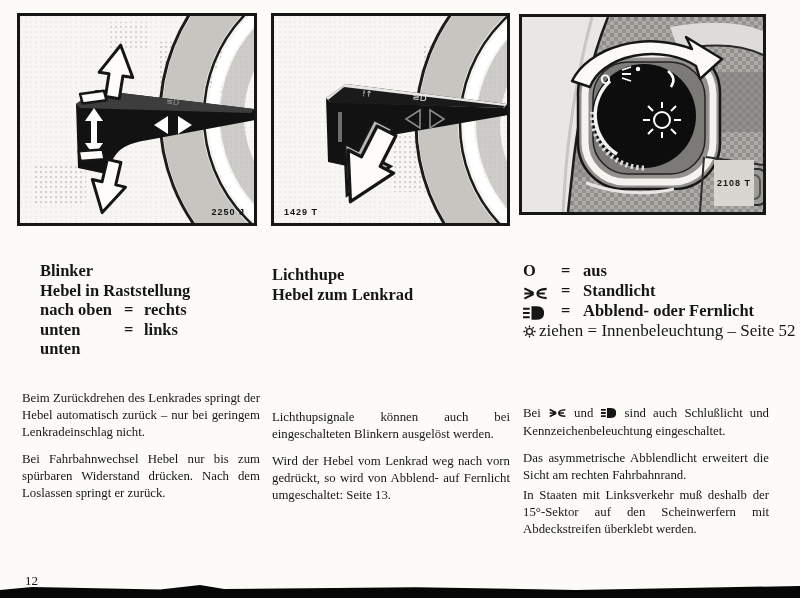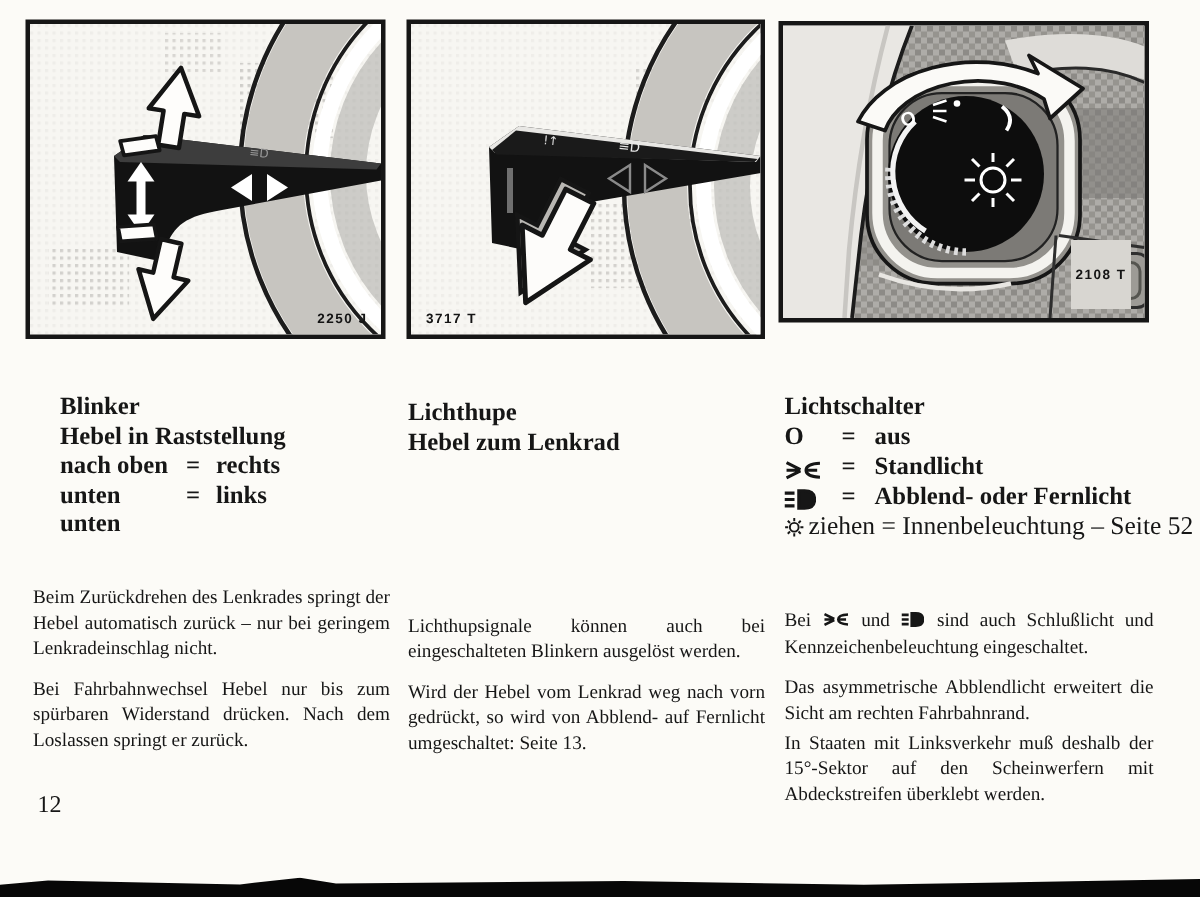--- a/index.html
+++ b/index.html
@@ -37,21 +37,21 @@
   .note-line{font-weight:normal;font-size:17px;line-height:16px;margin-top:2px;white-space:nowrap;}
   .note-line .icon-wrap{display:inline-block;vertical-align:-2px;margin-right:3px;}
   .body{position:absolute;font-size:12.8px;line-height:17px;text-align:justify;}
   #body1{left:22px;top:390px;width:238px;}
   #body2{left:272px;top:409px;width:238px;}
   #body3{left:523px;top:405px;width:246px;}
   .body p{margin:0 0 10px 0;}
   #body3 p.tight{margin-bottom:3px;}
   .inline-sym{display:inline-block;vertical-align:-1px;margin:0 1px;}
   
-  #page-number{position:absolute;left:25px;top:528px;font-size:16px;}
+  #page-number{position:absolute;left:25px;top:573px;font-size:13px;}
   #scan-edge{
     position:absolute;left:0;bottom:0;width:800px;height:14px;background:#070707;
     clip-path:polygon(0% 42%,4% 22%,20% 40%,25% 8%,28% 36%,52% 24%,72% 42%,100% 14%,100% 100%,0% 100%);
   }
 </style>
 </head>
 <body>
 
 <div class="fig" id="fig1">
   <svg viewBox="0 0 234 207" preserveAspectRatio="none">
@@ -136,21 +136,21 @@
       <path d="M66,96 L66,126" stroke="#6f6f6f" stroke-width="4"></path>
     </g>
 
     <g>
       <g transform="translate(88,163) rotate(207) scale(1.5)">
         <path d="M-7,36 L-7,13 L-17,13 L0,-17 L17,13 L7,13 L7,36 Z" transform="translate(4,3)" fill="#b9b7b3" stroke="#151515" stroke-width="2"></path>
         <path d="M-7,36 L-7,13 L-17,13 L0,-17 L17,13 L7,13 L7,36 Z" fill="#fdfcfa" stroke="#151515" stroke-width="2.2" stroke-linejoin="round"></path>
       </g>
     </g>
   </svg>
-  <span class="fig-caption">3717 T</span>
+  <span class="fig-caption">1429 T</span>
 </div>
 
 <div class="fig" id="fig3">
   <svg viewBox="0 0 241 195" preserveAspectRatio="none">
     <defs>
       <pattern id="ht3" width="8" height="8" patternUnits="userSpaceOnUse">
         <rect width="8" height="8" fill="#aeaca8"></rect>
         <rect width="4" height="4" fill="#8d8b87"></rect>
         <rect x="4" y="4" width="4" height="4" fill="#96948f"></rect>
       </pattern>
@@ -220,21 +220,20 @@
     <span>links</span>
   </div>
 </div>
 
 <div class="headblock" id="head2">
   <div>Lichthupe</div>
   <div>Hebel zum Lenkrad</div>
 </div>
 
 <div class="headblock" id="head3">
-  <div>Lichtschalter</div>
   <div class="legend-row">
     <span class="legend-sym">O</span>
     <span class="legend-eq">=</span>
     <span>aus</span>
   </div>
   <div class="legend-row">
     <span class="legend-sym"><span class="icon-wrap"><svg width="25" height="13" viewBox="0 0 26 14">
             <g stroke="#161616" stroke-width="2.2" fill="none">
               <path d="M1,1.5 L11,6.5 M1,7 L11,7 M1,12.5 L11,7.5"></path>
               <path d="M25,2 Q15,2.5 15,7 Q15,11.5 25,12 M15,7 L23,7"></path>

